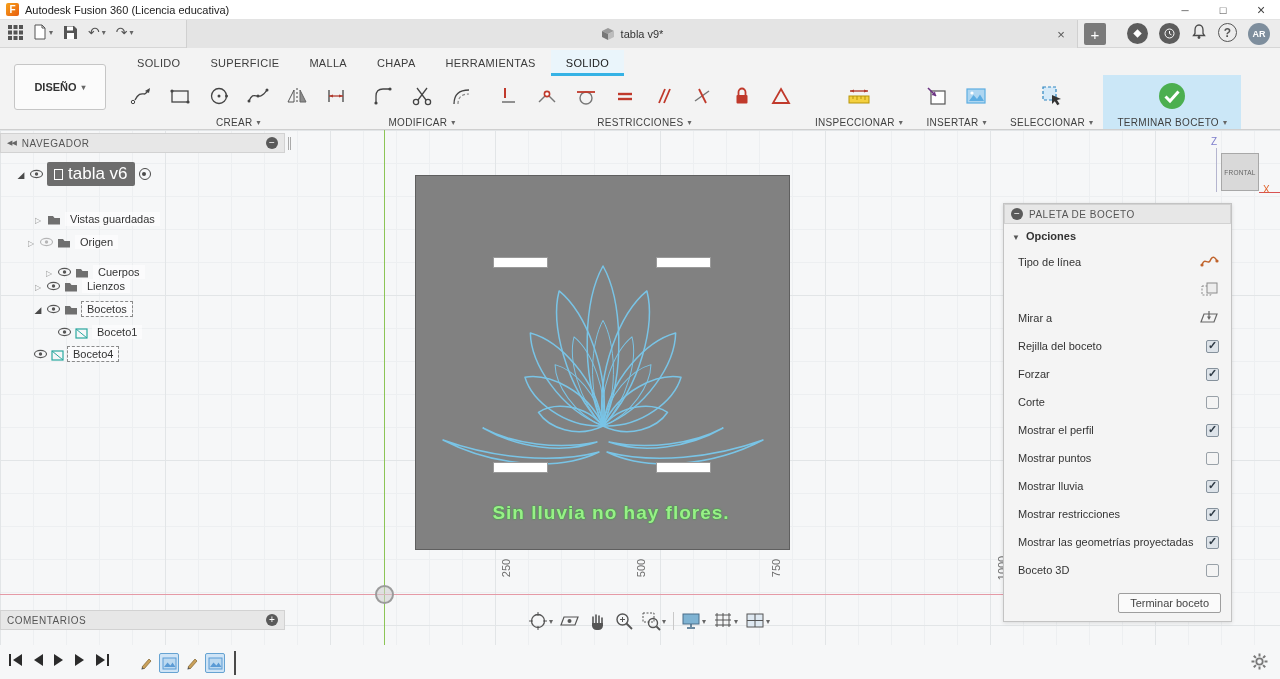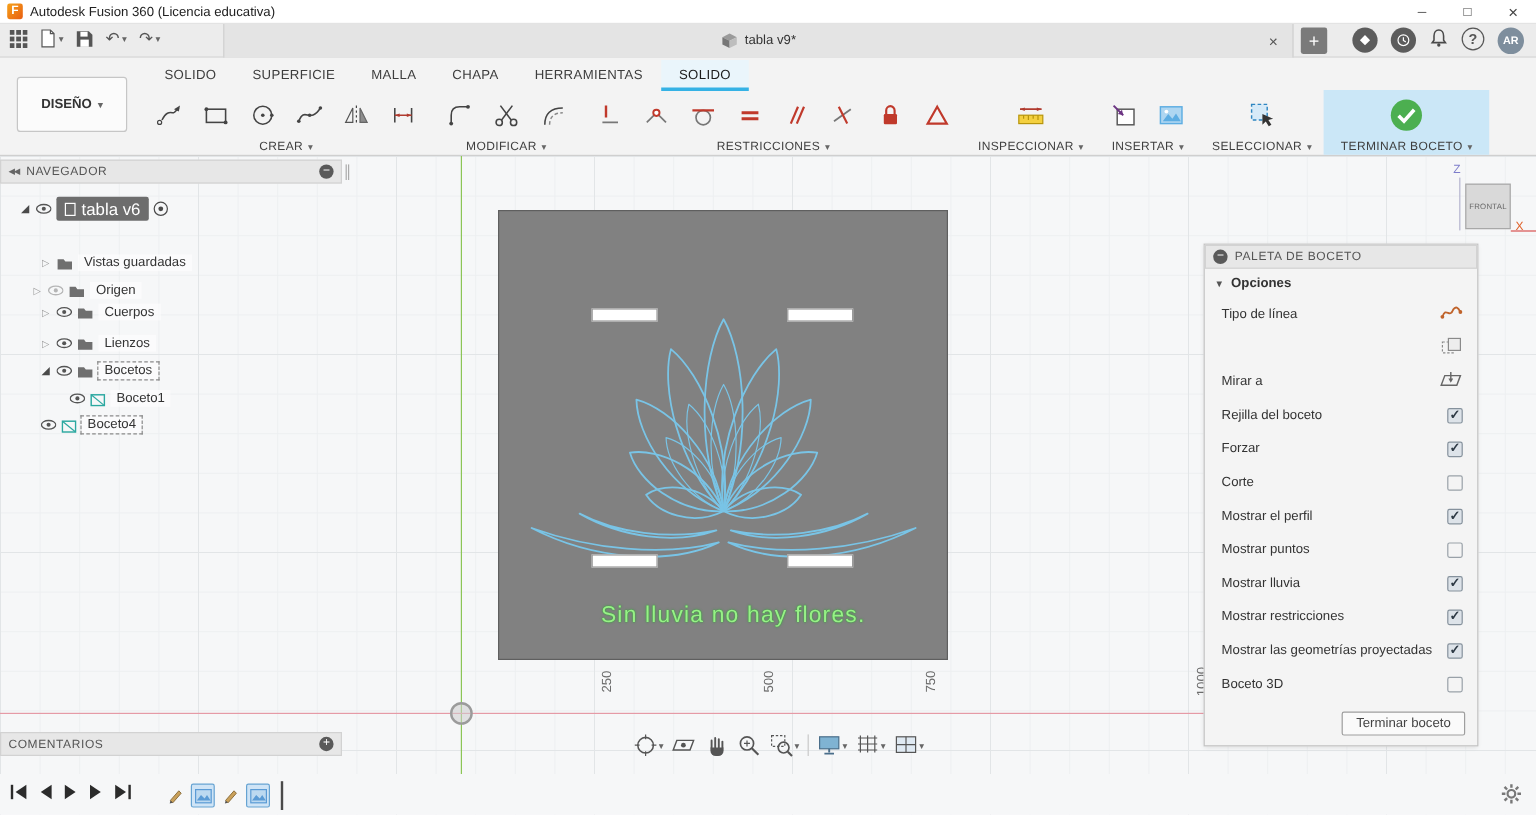--- a/index.html
+++ b/index.html
@@ -52,21 +52,21 @@
   
   .main{position:absolute;left:0;top:130px;width:1280px;height:549px;background-color:#f6f7f8;
     background-image:linear-gradient(#e2e5e7 1px,transparent 1px),linear-gradient(90deg,#e2e5e7 1px,transparent 1px),linear-gradient(#edeff1 1px,transparent 1px),linear-gradient(90deg,#edeff1 1px,transparent 1px);
     background-size:165px 165px,165px 165px,33px 33px,33px 33px}
   .yaxis{position:absolute;left:384px;top:0;width:1px;height:515px;background:#8cc556}
   .xaxis{position:absolute;left:0;top:464px;width:1005px;height:1px;background:#e59aa6}
   .originpt{position:absolute;left:375px;top:455px;width:19px;height:19px;border:2px solid #9b9b9b;border-radius:50%;background:rgba(205,205,205,.55)}
 
   .sheet{position:absolute;left:415px;top:45px;width:375px;height:375px;background:#818181;border:1px solid #5f5f5f}
   .slot{position:absolute;width:55px;height:11px;background:#fff;border:1px solid #9a9a9a}
-  .sketchtext{position:absolute;left:50px;top:326px;width:290px;text-align:center;font-size:19px;font-weight:normal;letter-spacing:1px;color:#98f087;text-shadow:0 0 1px #37a33c,0 0 2px #37a33c}
+  .sketchtext{position:absolute;left:50px;top:326px;width:290px;text-align:center;font-size:19px;font-weight:bold;letter-spacing:1px;color:#98f087;text-shadow:0 0 1px #37a33c,0 0 2px #37a33c}
 
   .ruler{position:absolute;top:432px;font-size:11px;color:#6d6d6d;transform:rotate(-90deg);transform-origin:center;white-space:nowrap}
 
   .vcube{position:absolute;left:1205px;top:6px;width:70px;height:66px}
   .vz{position:absolute;left:6px;top:0;color:#7d7dcb;font-size:10px}
   .vx{position:absolute;left:58px;top:48px;color:#e0632c;font-size:10px}
   .vface{position:absolute;left:16px;top:17px;width:38px;height:38px;background:#d9d9d9;border:1px solid #a8a8a8;display:flex;align-items:center;justify-content:center;font-size:6.5px;color:#666;letter-spacing:.2px}
   .vzl{position:absolute;left:11px;top:12px;width:1px;height:44px;background:#b5b5cf}
   .vxl{position:absolute;left:54px;top:56px;width:22px;height:1px;background:#d85252}
 
@@ -77,21 +77,21 @@
   .collapse-ic{font-size:7px;color:#666;letter-spacing:-1px}
   .collapse-ic::before{content:"◀◀"}
   .circle-ic{width:12px;height:12px;border-radius:50%;background:#5a5a5a;color:#fff;font-size:10px;line-height:11px;text-align:center}
   .grip{position:absolute;left:288px;top:4px;width:3px;height:13px;border-left:1px solid #aaa;border-right:1px solid #aaa}
   .trow{position:absolute;left:0;height:22px;display:flex;align-items:center;gap:4px}
   .exp{width:10px;text-align:center}
   .exp.c::before{content:"▷";font-size:8px;color:#9b9b9b}
   .exp.e::before{content:"◢";font-size:9px;color:#4a4a4a}
   .tlabel{background:rgba(255,255,255,.55);padding:1px 5px;color:#333}
   .tlabel.dashed{outline:1px dashed #8a8a8a}
-  .pill{background:#6d6d6d;color:#fff;padding:2px 7px;border-radius:2px;display:flex;align-items:center;gap:5px;font-size:14px}
+  .pill{background:#6d6d6d;color:#fff;padding:2px 7px;border-radius:2px;display:flex;align-items:center;gap:5px;font-size:17px}
   .pillbox{width:9px;height:11px;border:1px solid #fff;background:transparent}
   .target-ic{width:12px;height:12px;border:1.5px solid #4a4a4a;border-radius:50%;position:relative}
   .target-ic::after{content:"";position:absolute;left:2.5px;top:2.5px;width:4px;height:4px;border-radius:50%;background:#4a4a4a}
   .eye.dim{opacity:.4}
 
   
   .palette{position:absolute;left:1003px;top:73px;width:229px;height:419px;background:#f4f4f4;border:1px solid #c3c3c3;box-shadow:0 1px 4px rgba(0,0,0,.12)}
   .psec{height:24px;display:flex;align-items:center;gap:6px;padding:0 8px;font-weight:bold;color:#333}
   .psec .tri::before{content:"▼";font-size:8px;color:#555}
   .prow{height:28px;display:flex;align-items:center;justify-content:space-between;padding:0 12px 0 14px}
@@ -554,21 +554,21 @@
         <svg class="eye dim" width="13" height="10">
             <ellipse cx="6.5" cy="5" rx="6" ry="3.6" fill="none" stroke="#555" stroke-width="1.1"></ellipse>
             <circle cx="6.5" cy="5" r="1.7" fill="#555"></circle>
           </svg>
         <svg width="14" height="11">
             <path d="M1,2 h5 l1.5,2 h5.5 v6.5 h-12 z" fill="#6f6f6f"></path>
           </svg>
         <span class="tlabel">Origen</span>
       </div>
 
-      <div class="trow" style="top:116px;padding-left:33px">
+      <div class="trow" style="top:128px;padding-left:44px">
         <span class="exp c"></span>
         <svg class="eye" width="13" height="10">
             <ellipse cx="6.5" cy="5" rx="6" ry="3.6" fill="none" stroke="#555" stroke-width="1.1"></ellipse>
             <circle cx="6.5" cy="5" r="1.7" fill="#555"></circle>
           </svg>
         <svg width="14" height="11">
             <path d="M1,2 h5 l1.5,2 h5.5 v6.5 h-12 z" fill="#6f6f6f"></path>
           </svg>
         <span class="tlabel">Cuerpos</span>
       </div>

